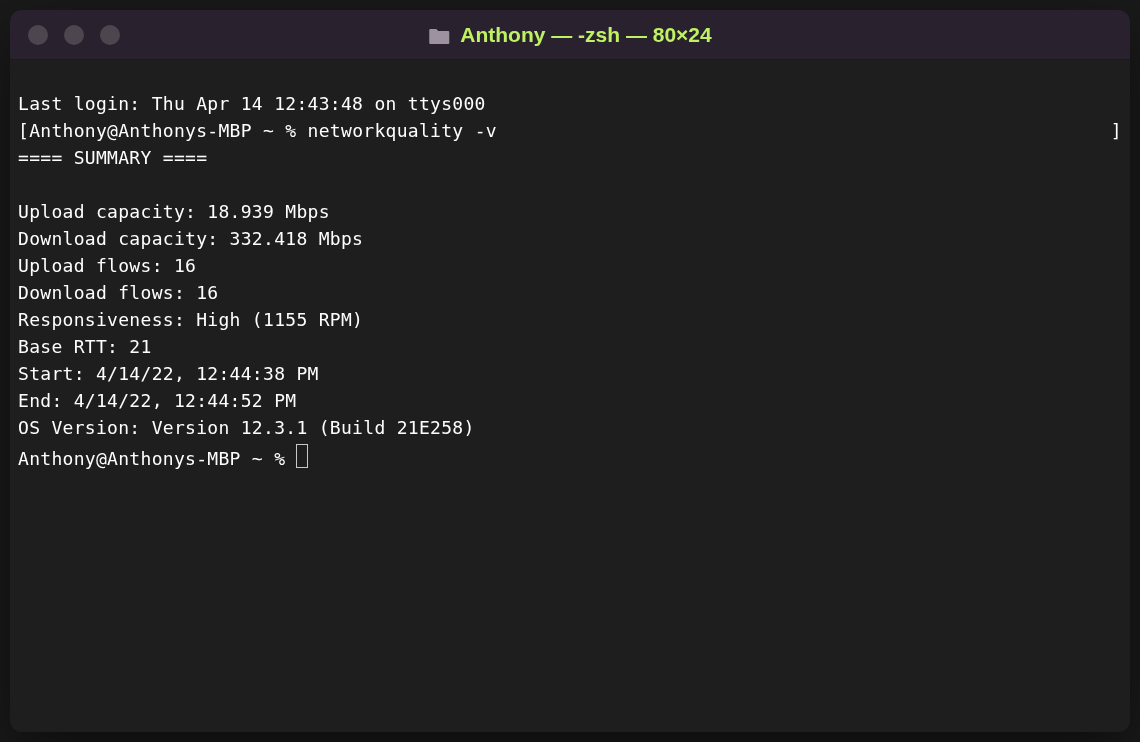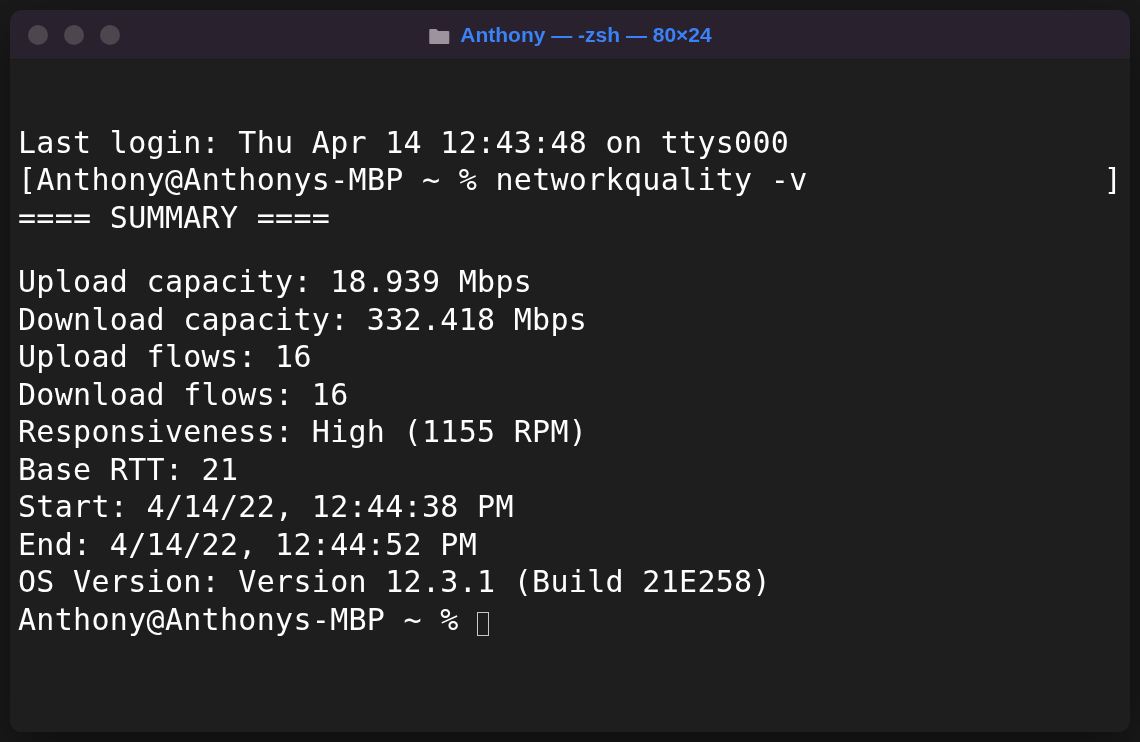--- a/index.html
+++ b/index.html
@@ -51,44 +51,43 @@
       background: #4d464f;
     }
     
     .title-content {
       position: absolute;
       left: 50%;
       transform: translateX(-50%);
       display: flex;
       align-items: center;
       gap: 10px;
-      color: #3b82f6;
+      color: #bef264;
       font-family: -apple-system, BlinkMacSystemFont, "Segoe UI", sans-serif;
       font-size: 21px;
       font-weight: 600;
     }
     
     .folder-icon {
       width: 22px;
       height: 18px;
       display: inline-block;
     }
     
     .terminal-body {
       flex: 1;
       padding: 10px 8px;
       background: #1e1e1e;
       color: #fefefe;
-      font-size: 30px;
+      font-size: 18px;
       line-height: 1.25;
       letter-spacing: 0.3px;
       white-space: pre;
       overflow: hidden;
       position: relative;
-      margin-top: 16px;
     }
     
     .terminal-line {
       min-height: 27px;
     }
     
     .prompt-bracket {
       color: #fefefe;
     }
     

